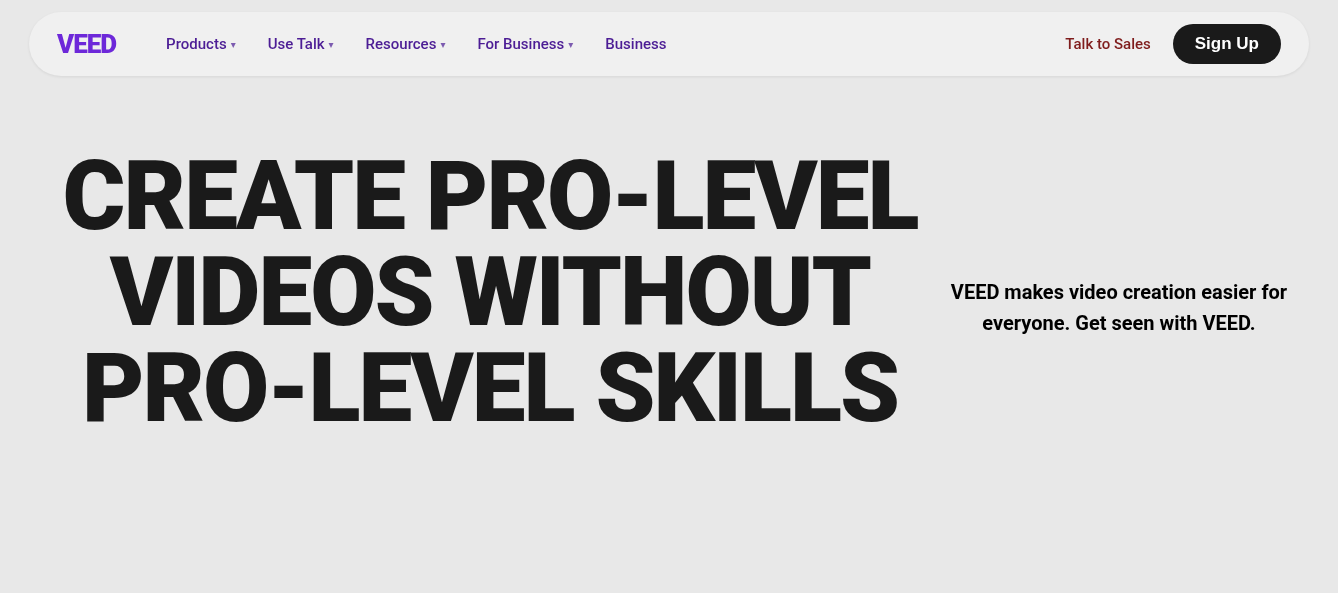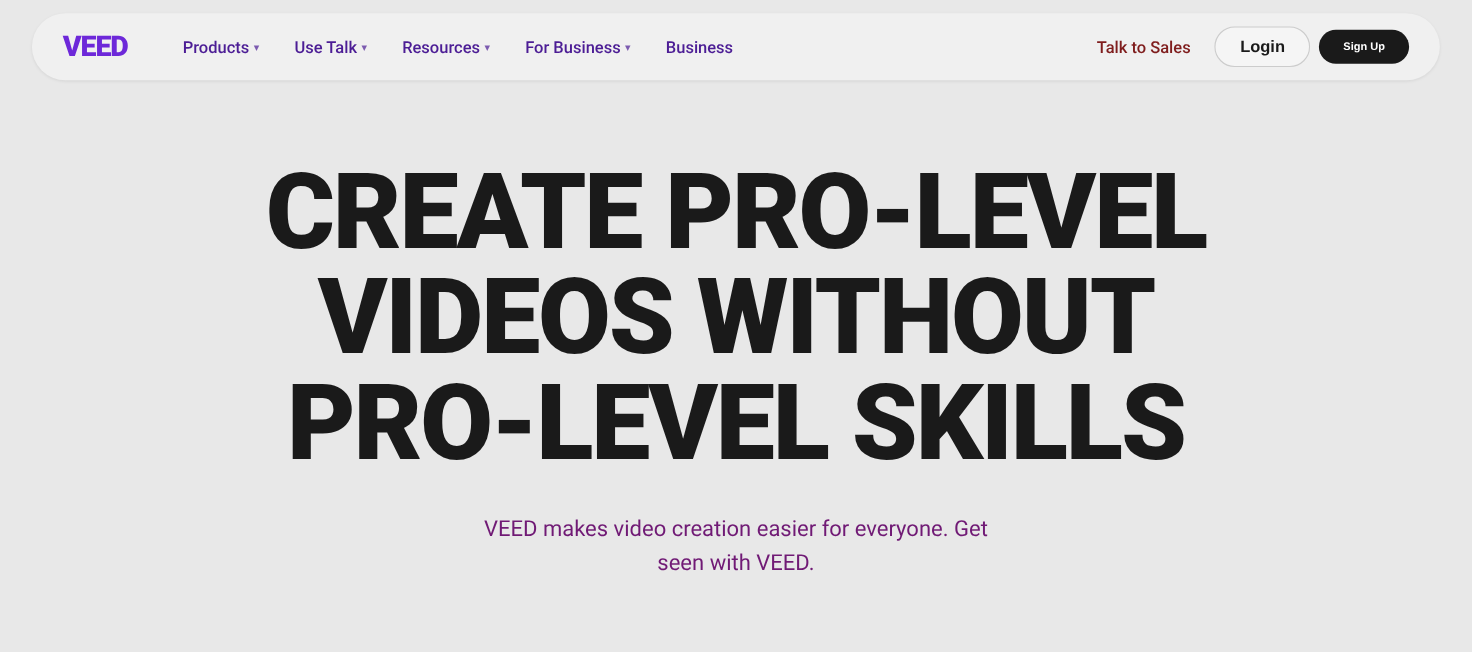--- a/index.html
+++ b/index.html
@@ -90,56 +90,56 @@
       color: #1a1a1a;
       background: #f5f5f5;
       border: 1.5px solid #ccc;
       border-radius: 50px;
       padding: 9px 22px;
       cursor: pointer;
       white-space: nowrap;
     }
 
     .btn-signup {
-      font-size: 10px;
+      font-size: 17px;
       font-weight: 600;
       color: #ffffff;
       background: #1a1a1a;
       border: none;
       border-radius: 50px;
       padding: 10px 22px;
       cursor: pointer;
       white-space: nowrap;
     }
 
     
     .hero {
       display: flex;
-      flex-direction: column;
+      flex-direction: row;
       align-items: center;
       justify-content: center;
       padding: 60px 40px 60px;
       text-align: center;
     }
 
     .hero-headline {
       font-size: 96px;
       font-weight: 900;
       color: #1a1a1a;
       line-height: 1.0;
       letter-spacing: -2px;
       max-width: 900px;
       text-transform: uppercase;
       margin-bottom: 32px;
     }
 
     .hero-subtext {
       font-size: 20px;
-      font-weight: 400;
-      color: #701a75;
+      font-weight: 700;
+      color: #000000;
       line-height: 1.55;
       max-width: 480px;
     }
   </style>
 </head>
 <body>
 
 <div class="nav-wrapper">
   <nav>
     <div class="nav-logo">VEED</div>
@@ -166,21 +166,20 @@
         <span class="chevron">▾</span>
       </a>
 
       <a class="nav-link">
         <span>Business</span>
       </a>
     </div>
 
     <div class="nav-right">
       <span class="nav-talk-to-sales">Talk to Sales</span>
-      <button class="btn-login">Login</button>
       <button class="btn-signup">Sign Up</button>
     </div>
   </nav>
 </div>
 
 <section class="hero">
   <h1 class="hero-headline">CREATE PRO-LEVEL VIDEOS WITHOUT PRO-LEVEL SKILLS</h1>
   <p class="hero-subtext">VEED makes video creation easier for everyone. Get seen with VEED.</p>
 </section>
 

